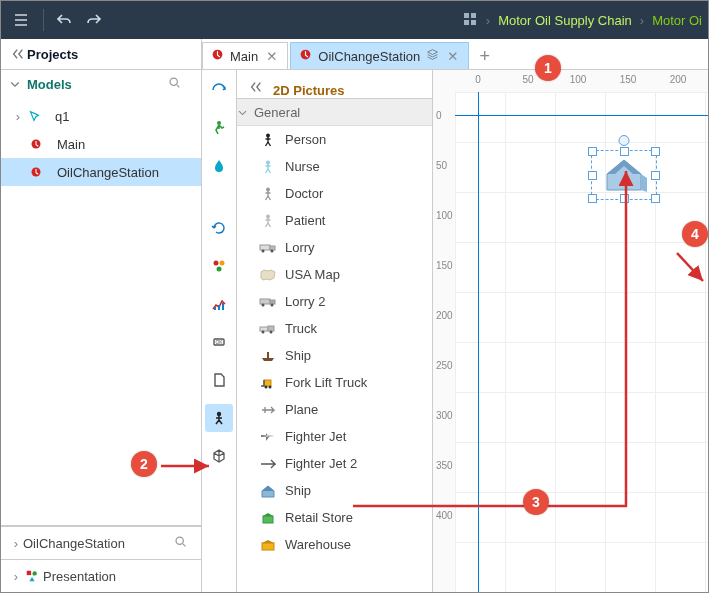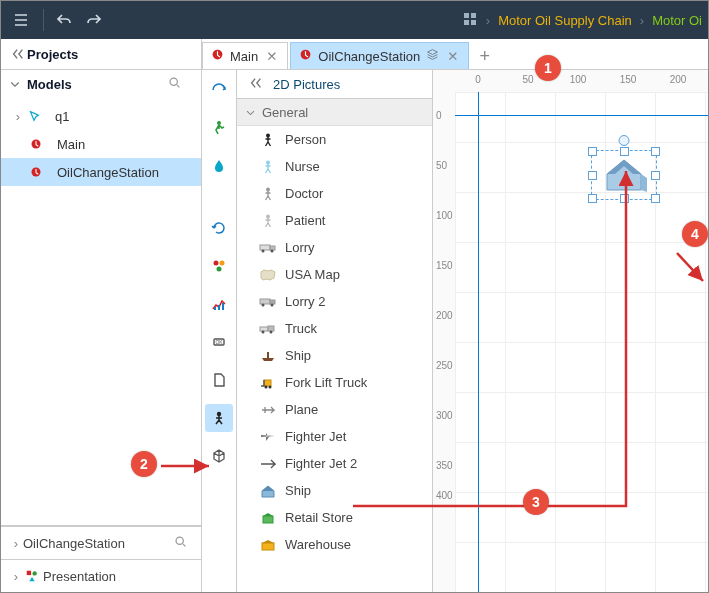--- a/index.html
+++ b/index.html
@@ -17,31 +17,31 @@
     --orange:#f39c12;
     --font: "Segoe UI", Arial, sans-serif;
   }
   html,body{margin:0;padding:0;font-family:var(--font);font-size:13px;color:#333;background:#fff}
   .app{width:709px;height:593px;border:1px solid #888;box-sizing:border-box;display:flex;flex-direction:column;overflow:hidden;position:relative}
   
   .topbar{height:38px;background:var(--blue-dark);color:#cfd8e0;display:flex;align-items:center;padding:0 6px;font-size:13px}
   .topbar .tool{background:none;border:none;color:#cfd8e0;width:28px;height:28px;display:flex;align-items:center;justify-content:center;margin-right:2px;cursor:pointer}
   .topbar .sep{width:1px;height:22px;background:#4a5a6a;margin:0 6px}
   .topbar .crumbs{margin-left:auto;display:flex;align-items:center;gap:8px;white-space:nowrap;overflow:hidden}
-  .topbar .crumbs span{color:#eab308}
+  .topbar .crumbs span{color:#bef264}
   .topbar .crumbs .active{color:#84cc16}
   .topbar .crumbs .chev{color:#6a7a8a}
   .topbar svg{width:16px;height:16px}
   
   .main{flex:1;display:flex;min-height:0}
   .leftcol{width:200px;border-right:1px solid var(--gray-stroke);display:flex;flex-direction:column;min-height:0}
   .panel-hdr{height:30px;display:flex;align-items:center;border-bottom:1px solid var(--gray-stroke);padding:0 8px;color:#555}
   .panel-hdr .title{font-weight:600;color:#0f172a}
   .panel-hdr .collapse-btn, .panel-hdr .srch{background:none;border:none;cursor:pointer;padding:2px;display:flex}
-  .section-hdr{height:28px;display:flex;align-items:center;padding:0 8px;color:#0f172a;font-weight:600}
+  .section-hdr{height:28px;display:flex;align-items:center;padding:0 8px;color:#0f766e;font-weight:600}
   .section-hdr svg{margin-right:6px}
   .section-hdr .srch{margin-left:auto;background:none;border:none;cursor:pointer}
   .tree{padding:4px 0}
   .tree-row{height:28px;display:flex;align-items:center;padding-left:10px;white-space:nowrap;overflow:hidden;text-overflow:ellipsis}
   .tree-row .tw{width:14px;display:inline-flex;justify-content:center;color:#888}
   .tree-row .ic{width:18px;display:inline-flex;justify-content:center}
   .tree-row.selected{background:var(--blue-sel)}
   .tree-row.indent1{padding-left:26px}
   .tree-row .label{margin-left:12px}
   .bottom-panels{border-top:1px solid var(--gray-stroke)}
@@ -58,24 +58,24 @@
   .tab.active{background:var(--blue-sel);border-color:#9cc9f0}
   .tab .layers{opacity:.7}
   .addtab{background:none;border:none;cursor:pointer;font-size:18px;color:#888;height:26px;padding:0 8px}
   
   .workspace{flex:1;display:flex;min-height:0}
   .palette{width:34px;border-right:1px solid var(--gray-stroke);background:#fff;display:flex;flex-direction:column;align-items:center;padding-top:6px;gap:10px}
   .palette button{width:28px;height:28px;background:none;border:none;cursor:pointer;display:flex;align-items:center;justify-content:center;border-radius:3px}
   .palette button.selected{background:var(--blue-sel)}
   .palette svg{width:16px;height:16px}
   .piclist{width:195px;border-right:1px solid var(--gray-stroke);display:flex;flex-direction:column;min-height:0}
-  .piclist-hdr{height:28px;display:flex;align-items:center;padding:0 6px;color:#0c4a6e;font-weight:400;border-bottom:1px solid var(--gray-stroke)}
+  .piclist-hdr{height:28px;display:flex;align-items:flex-end;padding:0 6px;color:#a16207;font-weight:700;border-bottom:1px solid var(--gray-stroke)}
   .piclist-hdr .collapse-btn{background:none;border:none;cursor:pointer;margin-right:4px}
   .piclist-body{flex:1;overflow:hidden}
-  .group-hdr{height:26px;background:#eee;display:flex;align-items:center;padding:0 8px;color:#666;border-bottom:1px solid #ddd}
+  .group-hdr{height:26px;background:#eee;display:flex;align-items:center;padding:0 0;color:#666;border-bottom:1px solid #ddd}
   .group-hdr svg{margin-right:6px}
   .pic-item{height:27px;display:flex;align-items:center;padding-left:22px;gap:8px;color:#444}
   .pic-item .ic{width:18px;display:inline-flex;justify-content:center}
   .canvas{flex:1;position:relative;overflow:hidden}
   .ruler-h{position:absolute;left:0;right:0;top:0;height:22px;background:#fafafa;border-bottom:1px solid var(--gray-stroke);font-size:10px;color:#888}
   .ruler-h span{position:absolute;top:4px;transform:translateX(-50%)}
   .ruler-v{position:absolute;left:0;top:22px;bottom:0;width:22px;background:#fafafa;border-right:1px solid var(--gray-stroke);font-size:10px;color:#888}
   .ruler-v span{position:absolute;left:3px;transform:translateY(-50%)}
   .grid{position:absolute;left:22px;top:22px;right:0;bottom:0;background-image:linear-gradient(#eee 1px,transparent 1px),linear-gradient(90deg,#eee 1px,transparent 1px);background-size:50px 50px}
   .origin-h{position:absolute;left:22px;right:0;top:45px;height:1px;background:var(--blue-accent)}
@@ -477,21 +477,21 @@
           </div>
           <div class="ruler-v">
             <span style="top:23px">0</span>
             <span style="top:73px">50</span>
             <span style="top:123px">100</span>
             <span style="top:173px">150</span>
             <span style="top:223px">200</span>
             <span style="top:273px">250</span>
             <span style="top:323px">300</span>
             <span style="top:373px">350</span>
-            <span style="top:403px">400</span>
+            <span style="top:423px">400</span>
           </div>
           <div class="grid"></div>
           <div class="origin-h"></div>
           <div class="origin-v"></div>
 
           <div class="house">
             <svg viewBox="0 0 46 40" width="46" height="40">
               <polygon points="6,20 23,6 40,20 40,36 6,36" fill="#a9cbe6" stroke="#6f9dc4"></polygon>
               <polygon points="6,20 23,6 40,20 32,20 23,12 14,20" fill="#6f9dc4"></polygon>
               <polygon points="40,20 46,24 46,38 40,36" fill="#8fb9da"></polygon>

